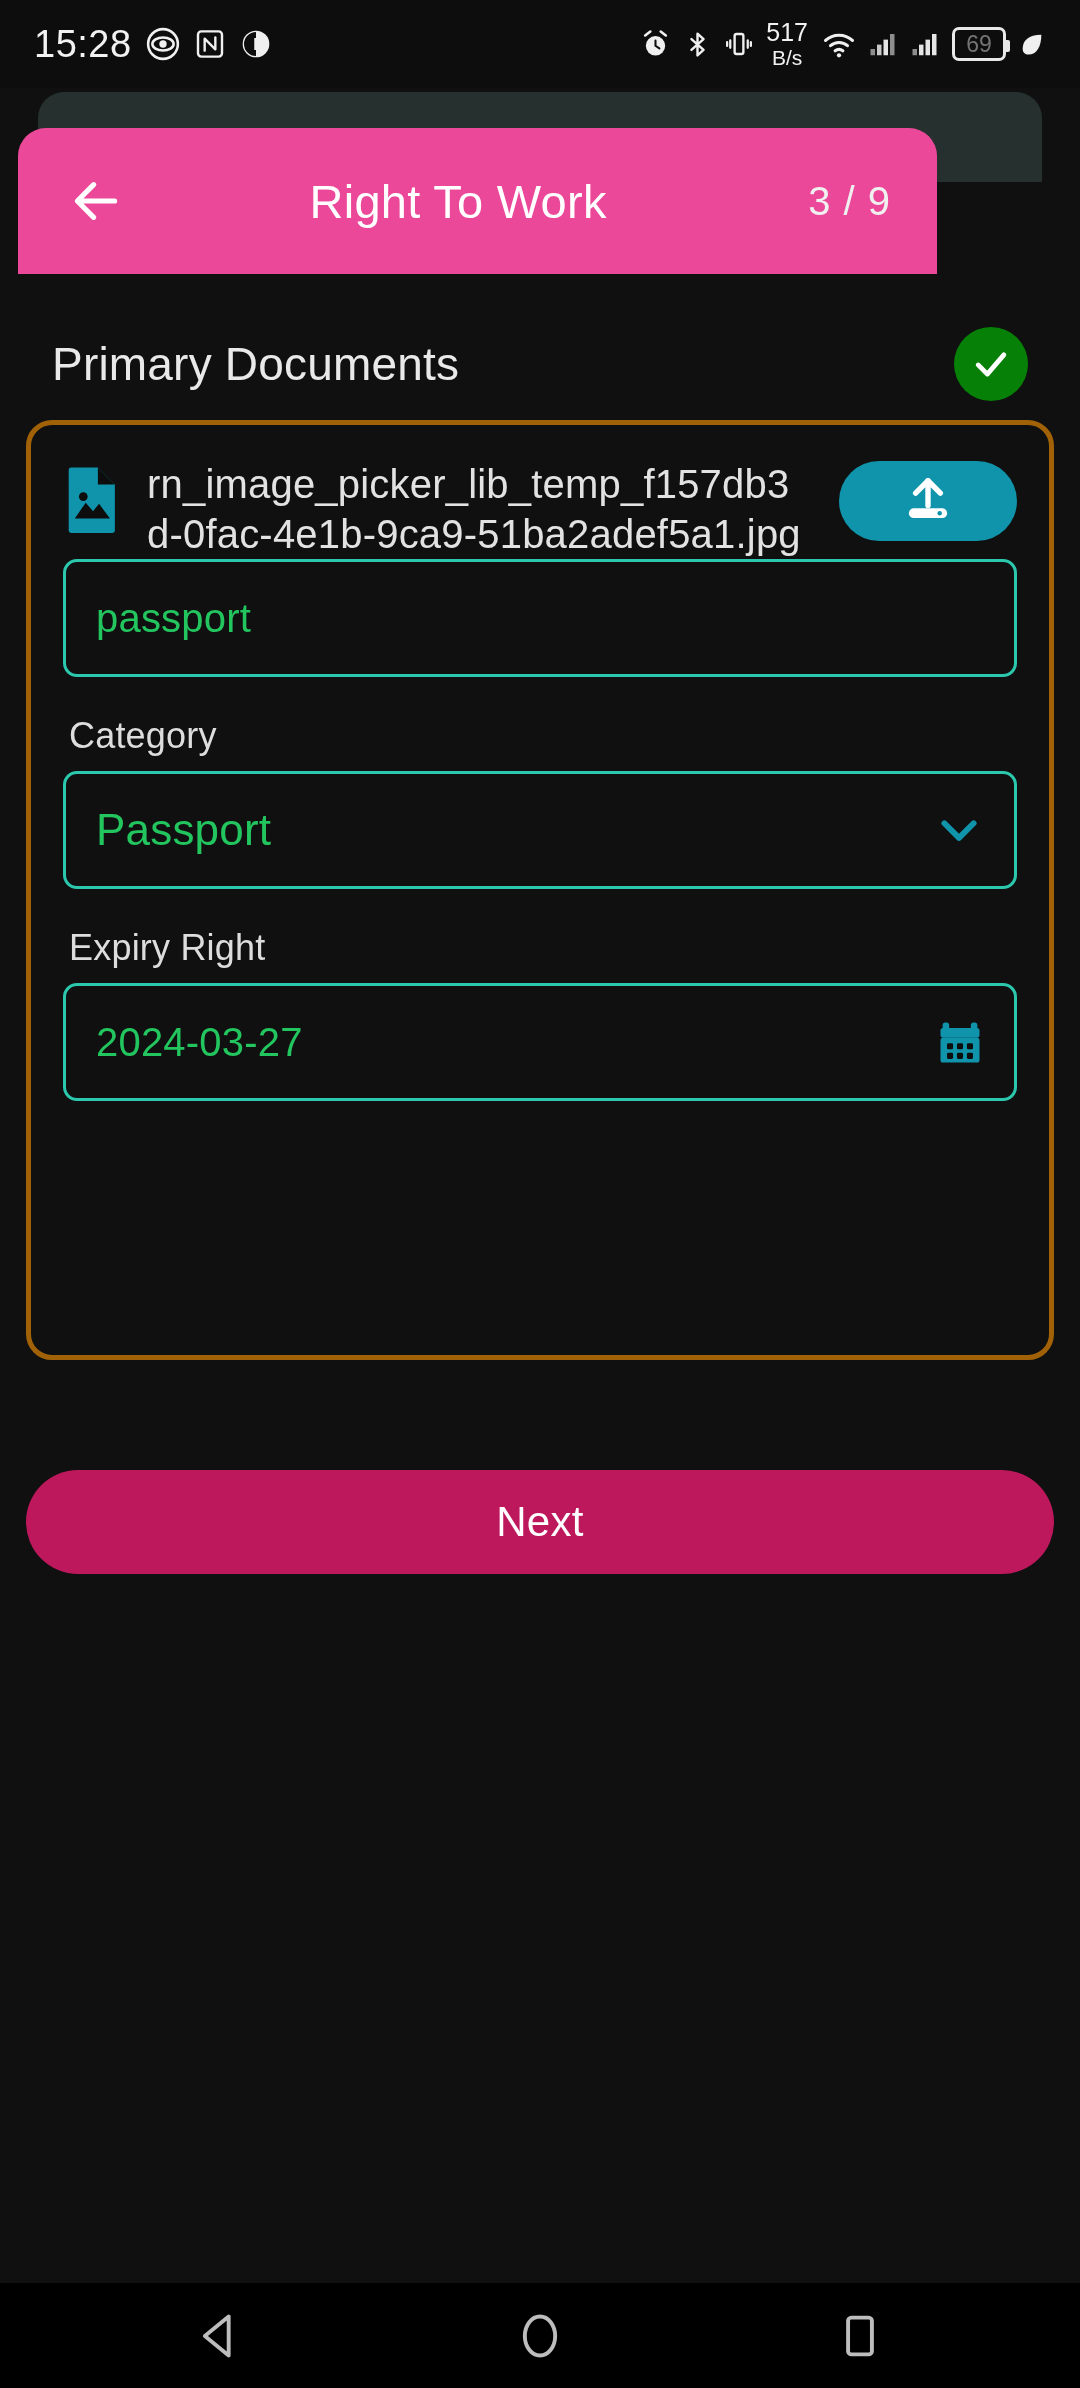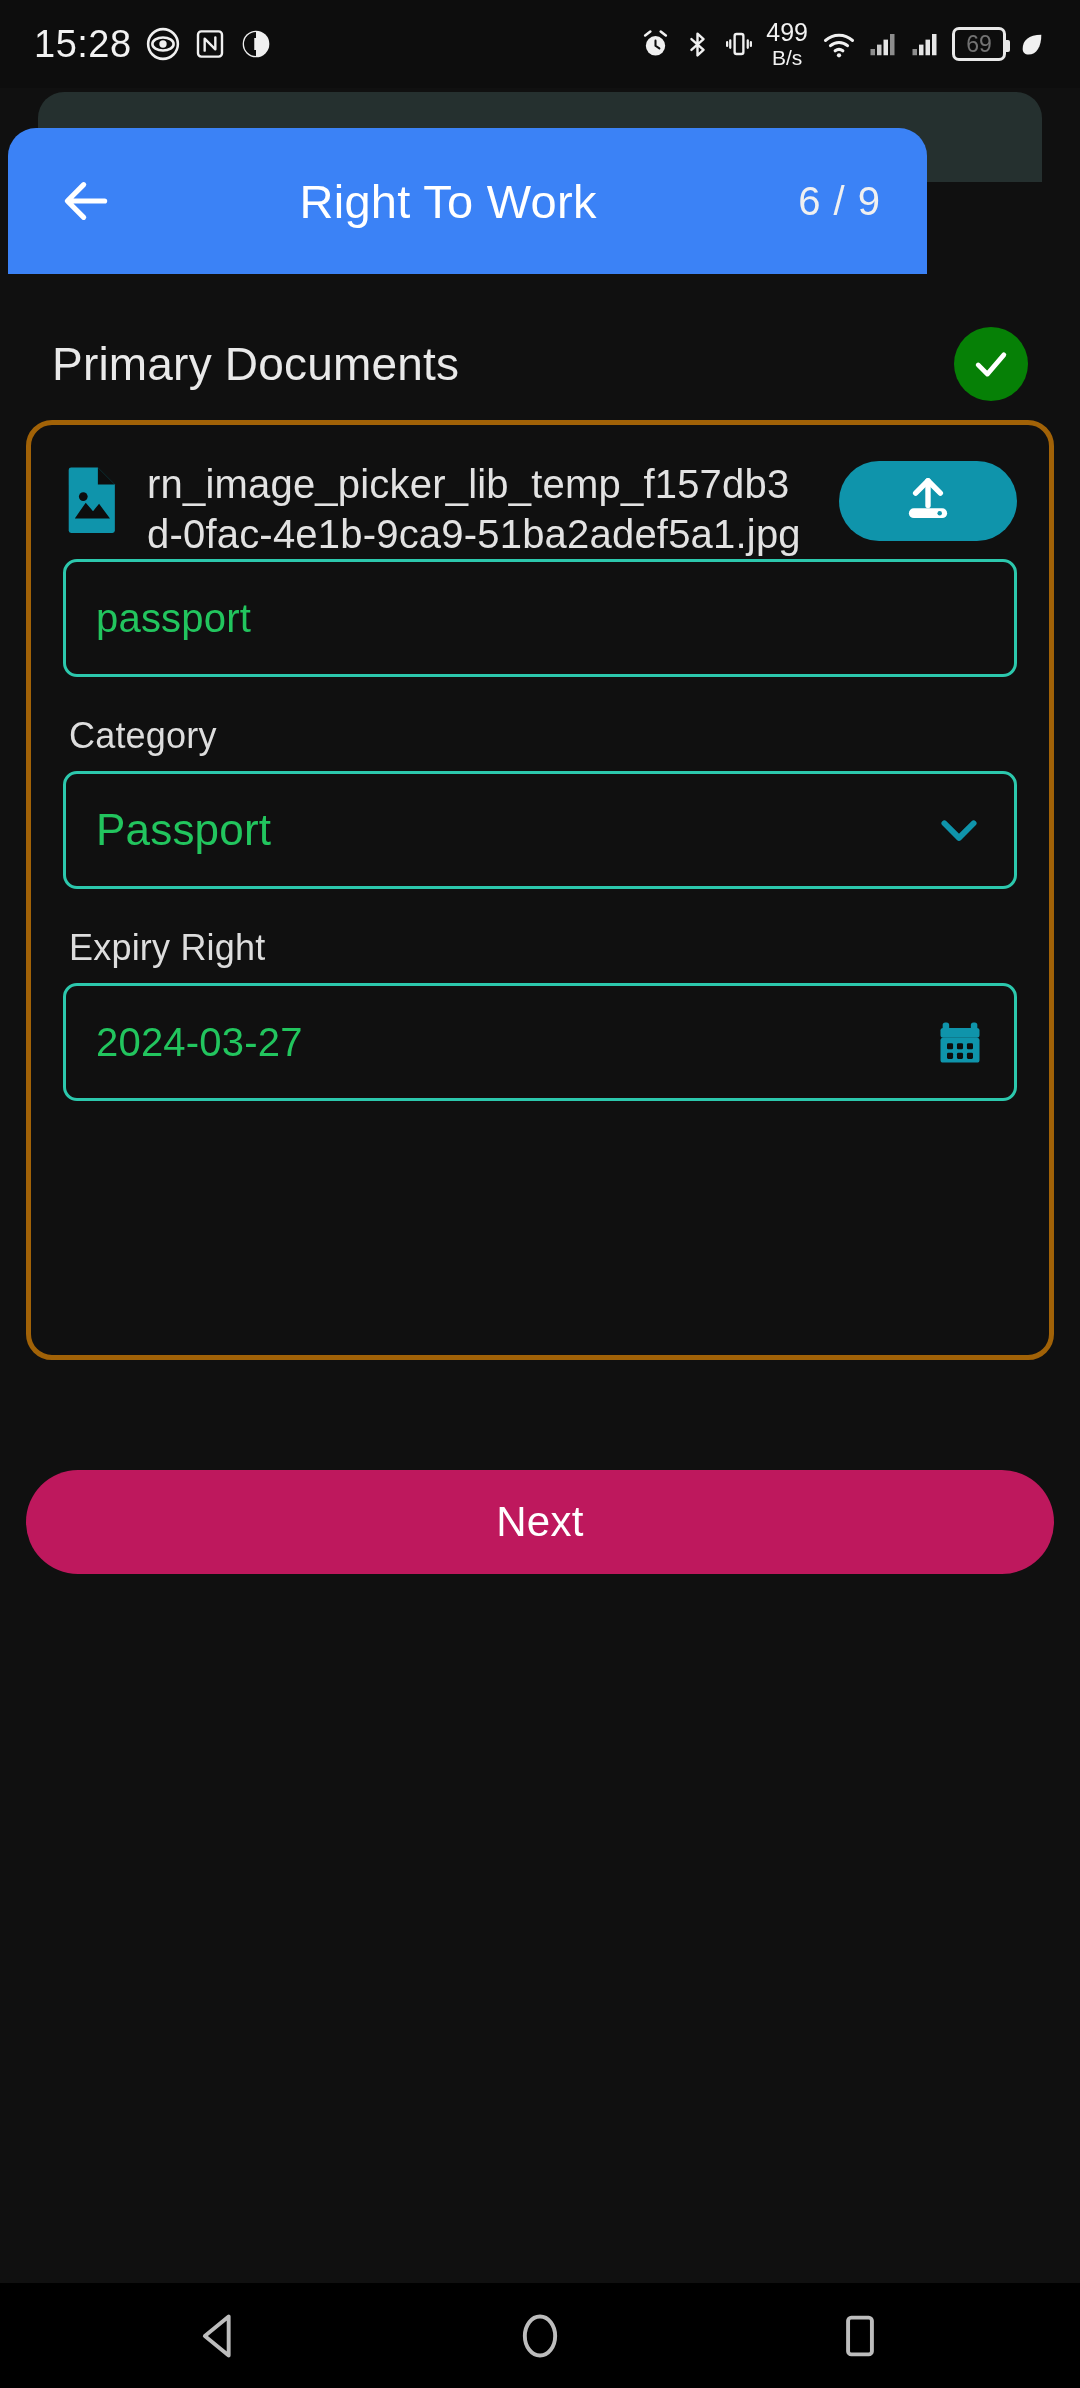--- a/index.html
+++ b/index.html
@@ -96,24 +96,24 @@
     width: 1004px;
     height: 90px;
     background: #25302f;
     border-radius: 26px 26px 0 0;
   }
 
   
   .appbar {
     position: absolute;
     top: 128px;
-    left: 8px;
+    left: 18px;
     width: 919px;
     height: 146px;
-    background: #3b82f6;
+    background: #ec4899;
     border-radius: 28px 28px 0 0;
     display: flex;
     align-items: center;
     padding: 0 46px;
     box-sizing: border-box;
   }
   .back-arrow {
     width: 64px;
     height: 64px;
     display: flex;
@@ -323,21 +323,21 @@
       <svg class="sb-ico" width="29" height="29" viewBox="0 0 24 24">
         <path d="M7 7.5 L17 16.5 L12 21 V3 L17 7.5 L7 16.5" fill="none" stroke="#f0f0f0" stroke-width="2" stroke-linecap="round" stroke-linejoin="round"></path>
       </svg>
 
       <svg class="sb-ico" width="30" height="30" viewBox="0 0 24 24">
         <rect x="8.5" y="4" width="7" height="16" rx="1.6" fill="none" stroke="#f0f0f0" stroke-width="1.9"></rect>
         <path d="M5 9 v6 M2.5 10.5 v3 M19 9 v6 M21.5 10.5 v3" stroke="#f0f0f0" stroke-width="1.8" stroke-linecap="round"></path>
       </svg>
 
       <div class="netspeed">
-        <span class="ns-num">499</span>
+        <span class="ns-num">517</span>
         <span class="ns-unit">B/s</span>
       </div>
 
       <svg class="sb-ico" width="34" height="34" viewBox="0 0 24 24">
         <path d="M2.5 9.5 A14 14 0 0 1 21.5 9.5" fill="none" stroke="#f0f0f0" stroke-width="2.2" stroke-linecap="round"></path>
         <path d="M6 13.2 A9 9 0 0 1 18 13.2" fill="none" stroke="#f0f0f0" stroke-width="2.2" stroke-linecap="round"></path>
         <path d="M9.3 16.8 A4.5 4.5 0 0 1 14.7 16.8" fill="none" stroke="#f0f0f0" stroke-width="2.2" stroke-linecap="round"></path>
         <circle cx="12" cy="20" r="1.5" fill="#f0f0f0"></circle>
       </svg>
 
@@ -367,21 +367,21 @@
 
   <div class="peek-card"></div>
 
   <div class="appbar">
     <div class="back-arrow">
       <svg width="56" height="56" viewBox="0 0 24 24">
         <path d="M20 12 H4.5 M11 5 L4 12 L11 19" fill="none" stroke="#ffffff" stroke-width="2.2" stroke-linecap="round" stroke-linejoin="round"></path>
       </svg>
     </div>
     <div class="appbar-title">Right To Work</div>
-    <div class="appbar-progress">6 / 9</div>
+    <div class="appbar-progress">3 / 9</div>
   </div>
 
   <div class="section-head">
     <div class="section-title">Primary Documents</div>
     <div class="check-badge">
       <svg width="44" height="44" viewBox="0 0 24 24">
         <path d="M5 12.5 L10 17.5 L19 7" fill="none" stroke="#ffffff" stroke-width="2.6" stroke-linecap="round" stroke-linejoin="round"></path>
       </svg>
     </div>
   </div>

